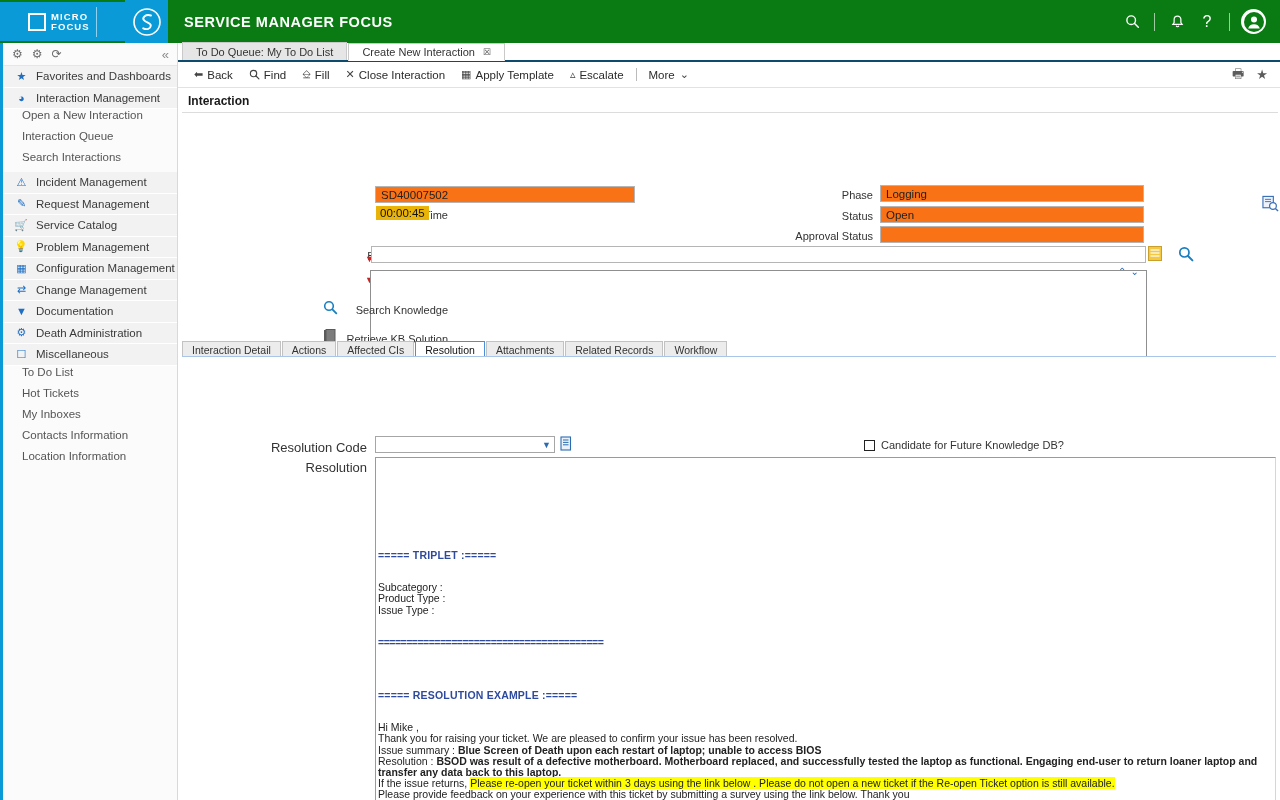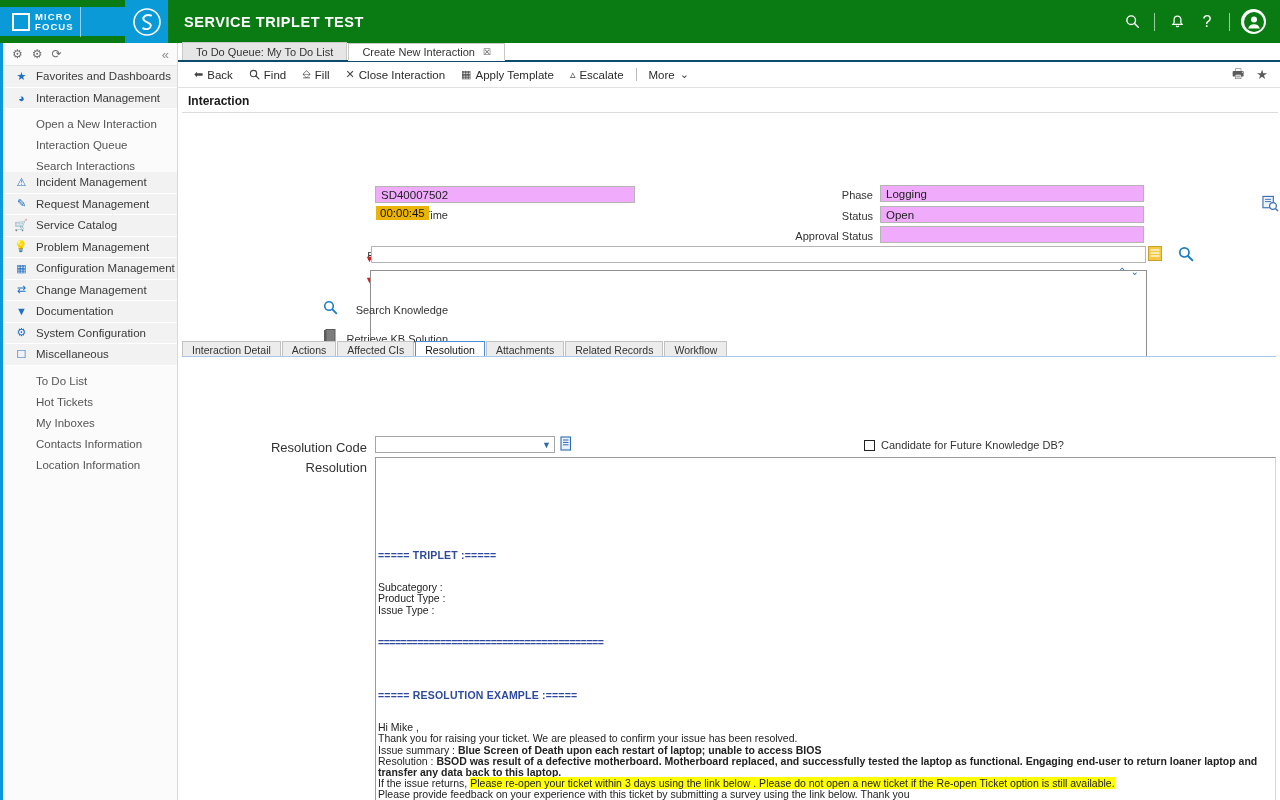--- a/index.html
+++ b/index.html
@@ -12,22 +12,22 @@
     color: #333333;
   }
 
   
   .topbar {
     position: absolute; left: 0; top: 0; width: 1280px; height: 43px;
     background: #0a7b12;
     display: flex; align-items: center;
   }
   .logo-block {
-    width: 125px; height: 29px; background: #0a9ad8;
-    display: flex; align-items: center; padding-left: 12px;
+    width: 125px; height: 39px; background: #0a9ad8;
+    display: flex; align-items: center; padding-left: 28px;
   }
   .mf-mark {
     width: 18px; height: 18px; border: 2.5px solid #ffffff; margin-right: 5px;
     flex: 0 0 auto;
   }
   .mf-text {
     color: #ffffff; font-size: 9.5px; font-weight: bold; line-height: 10px;
     letter-spacing: 1.1px;
   }
   .logo-divider {
@@ -71,22 +71,22 @@
   .sb-item {
     height: 21.5px; display: flex; align-items: center;
     padding-left: 10px; font-size: 11.5px; color: #3a3a3a;
     background: #f2f2f2; border-bottom: 1px solid #ffffff; cursor: pointer;
   }
   .sb-item .ico {
     width: 17px; margin-right: 6px; display: inline-flex;
     align-items: center; justify-content: center; color: #1f6fc4; font-size: 11px;
   }
   .sb-sub {
-    height: 21px; display: flex; align-items: flex-end;
-    padding-left: 33px; font-size: 11.5px; color: #555555;
+    height: 21px; display: flex; align-items: flex-start;
+    padding-left: 19px; font-size: 11.5px; color: #555555;
     background: #fbfbfb; cursor: pointer;
   }
 
   
   .main { position: absolute; left: 178px; top: 43px; width: 1102px; height: 757px; background: #ffffff; }
 
   .tabstrip {
     height: 19px; background: #ffffff; display: flex; align-items: flex-end;
     padding-left: 4px; border-bottom: 2px solid #0c4a6e;
   }
@@ -115,21 +115,21 @@
     font-size: 12px; font-weight: bold; color: #1a1a1a;
     padding: 6px 0 4px 6px; border-bottom: 1px solid #dcdcdc; margin: 0 2px 0 4px;
   }
 
   
   .formzone { position: relative; height: 245px; }
   .lbl {
     position: absolute; font-size: 11px; color: #333333; text-align: right;
   }
   .inp {
-    position: absolute; border: 1px solid #b5b5b5; background: #f0abfc;
+    position: absolute; border: 1px solid #b5b5b5; background: #f97316;
     font-size: 11.5px; color: #222; padding: 1px 5px; height: 17px;
     line-height: 15px; font-family: "Liberation Sans", sans-serif;
   }
   .inp.white { background: #ffffff; }
   .handle-time {
     position: absolute; background: #eab308; font-size: 11.5px;
     color: #111; padding: 1px 4px; font-weight: normal;
   }
   .req-star { position: absolute; color: #cc2222; font-size: 9px; }
   .ta {
@@ -203,21 +203,21 @@
       <div class="mf-text">FOCUS</div>
     </div>
     <div class="logo-divider"></div>
   </div>
   <div class="swirl-wrap">
     <svg width="30" height="30" viewBox="0 0 30 30" aria-hidden="true">
       <circle cx="15" cy="15" r="13" fill="none" stroke="#ffffff" stroke-width="1.6"></circle>
       <path d="M19 8.5c-5.5-1.6-9 1.8-7.2 4.6 1.6 2.6 7.2 2.4 7 5.6-.2 3-3.9 4.4-7.6 2.6" fill="none" stroke="#ffffff" stroke-width="1.9" stroke-linecap="round"></path>
     </svg>
   </div>
-  <div class="app-title">SERVICE TRIPLET TEST</div>
+  <div class="app-title">SERVICE MANAGER FOCUS</div>
 
   <div class="topbar-right">
     <div class="tb-icon">
       <svg width="15" height="15" viewBox="0 0 16 16">
           <circle cx="6.6" cy="6.6" r="4.6" fill="none" stroke="#fff" stroke-width="1.5"></circle>
           <line x1="10.2" y1="10.2" x2="14.2" y2="14.2" stroke="#fff" stroke-width="1.6" stroke-linecap="round"></line>
         </svg>
     </div>
     <div class="tb-sep"></div>
     <div class="tb-icon">
@@ -286,21 +286,21 @@
   <div class="sb-item">
     <span class="ico">⇄</span>
     <span>Change Management</span>
   </div>
   <div class="sb-item">
     <span class="ico">▼</span>
     <span>Documentation</span>
   </div>
   <div class="sb-item">
     <span class="ico">⚙</span>
-    <span>System Configuration</span>
+    <span>Death Administration</span>
   </div>
   <div class="sb-item">
     <span class="ico">☐</span>
     <span>Miscellaneous</span>
   </div>
   <div class="sb-sub">
     <span>To Do List</span>
   </div>
   <div class="sb-sub">
     <span>Hot Tickets</span>

